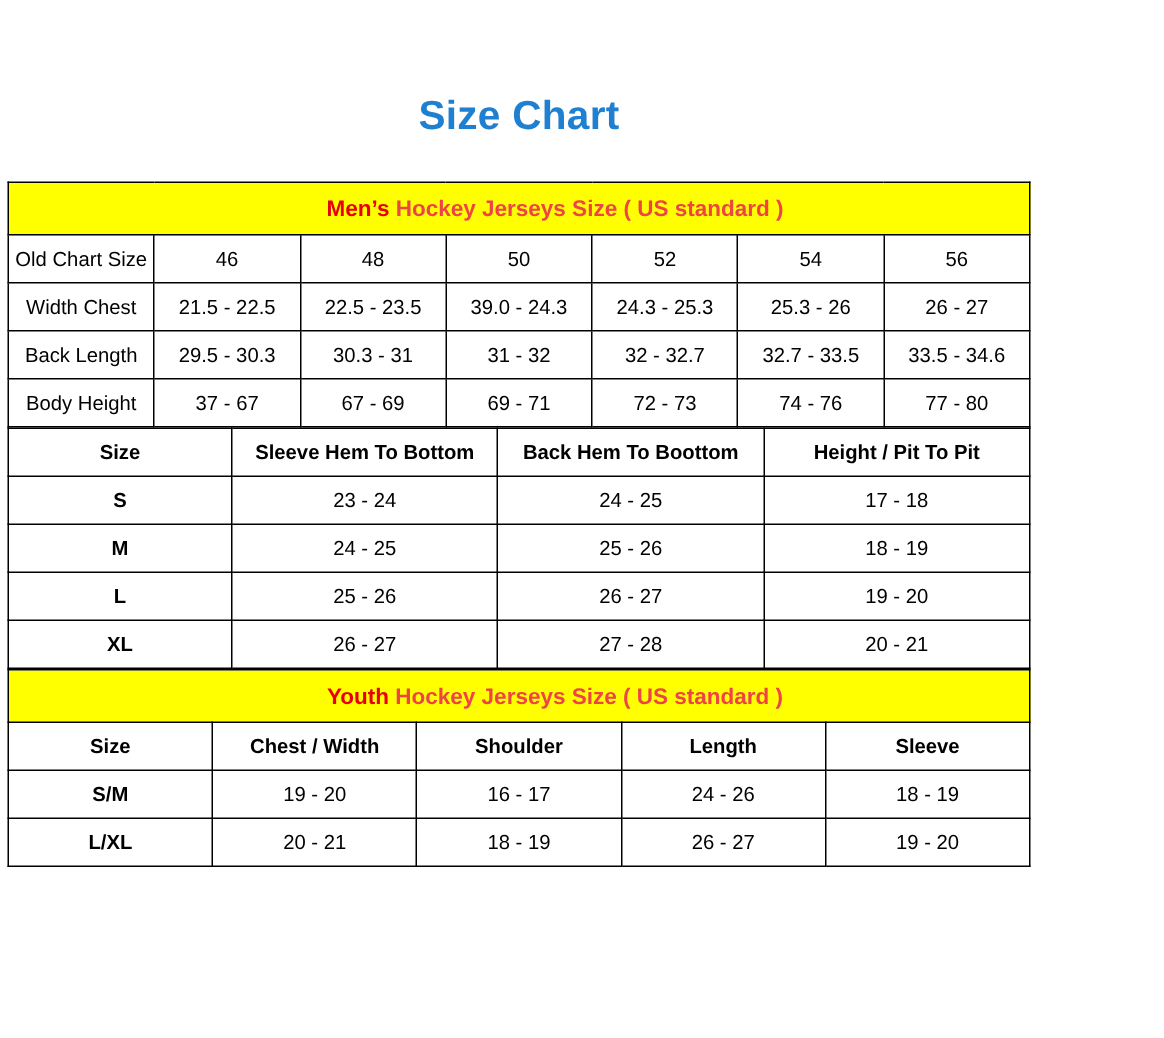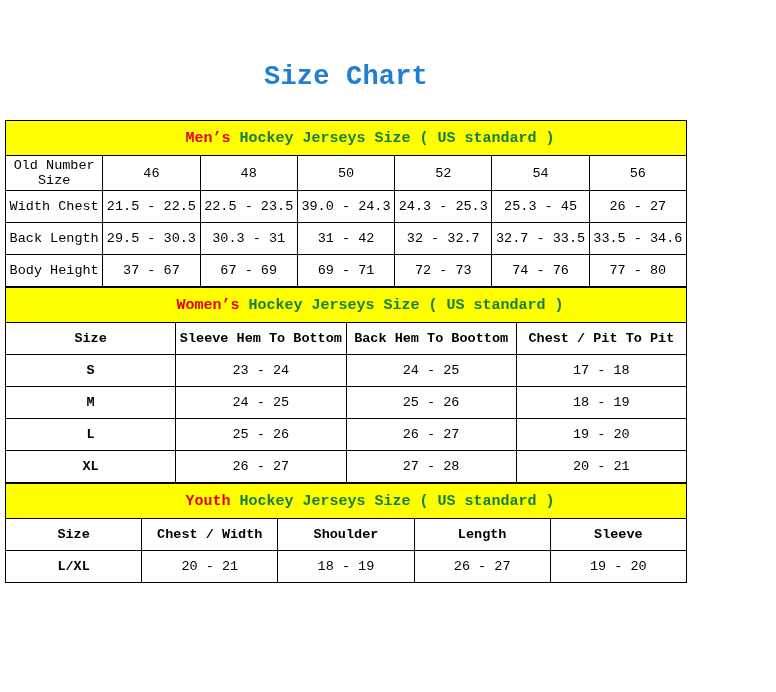--- a/index.html
+++ b/index.html
@@ -11,21 +11,20 @@
     height: 692px;
     background: #ffffff;
     font-family: "Liberation Sans", sans-serif;
     color: #000000;
   }
   .page {
     position: relative;
     width: 692px;
     height: 692px;
     box-sizing: border-box;
-    font-family: Liberation Mono, monospace;
   }
   .title {
     text-align: center;
     color: #1f7fd0;
     font-size: 27px;
     font-weight: bold;
     padding-top: 62px;
     padding-bottom: 0;
     letter-spacing: 0.2px;
   }
@@ -50,21 +49,21 @@
     background: #ffff00;
     font-size: 15px;
     height: 30px;
     font-weight: bold;
   }
   .band .accent {
     color: #e8000d;
     padding-left: 48px;
   }
   .band .rest {
-    color: #15803d;
+    color: #ef4444;
   }
   .hdr {
     font-weight: bold;
   }
   .lbl {
     font-weight: normal;
   }
   .sizecol {
     font-weight: bold;
   }
@@ -77,68 +76,65 @@
   <div class="title">Size Chart</div>
 
   <div class="tables">
 
     <table>
       <tbody>
           <tr>
         <td class="band" colspan="7"><span class="accent">Men’s</span><span class="rest"> Hockey Jerseys Size ( US standard )</span></td>
       </tr>
       <tr>
-        <td class="lbl">Old Number Size</td>
+        <td class="lbl">Old Chart Size</td>
         <td>46</td>
         <td>48</td>
         <td>50</td>
         <td>52</td>
         <td>54</td>
         <td>56</td>
       </tr>
       <tr>
         <td class="lbl">Width Chest</td>
         <td>21.5 - 22.5</td>
         <td>22.5 - 23.5</td>
         <td>39.0 - 24.3</td>
         <td>24.3 - 25.3</td>
-        <td>25.3 - 45</td>
+        <td>25.3 - 26</td>
         <td>26 - 27</td>
       </tr>
       <tr>
         <td class="lbl">Back Length</td>
         <td>29.5 - 30.3</td>
         <td>30.3 - 31</td>
-        <td>31 - 42</td>
+        <td>31 - 32</td>
         <td>32 - 32.7</td>
         <td>32.7 - 33.5</td>
         <td>33.5 - 34.6</td>
       </tr>
       <tr>
         <td class="lbl">Body Height</td>
         <td>37 - 67</td>
         <td>67 - 69</td>
         <td>69 - 71</td>
         <td>72 - 73</td>
         <td>74 - 76</td>
         <td>77 - 80</td>
       </tr>
     </tbody>
       </table>
 
     <table>
       <tbody>
-          <tr>
-        <td class="band" colspan="4"><span class="accent">Women’s</span><span class="rest"> Hockey Jerseys Size ( US standard )</span></td>
-      </tr>
       <tr>
         <td class="hdr" style="width:144px">Size</td>
         <td class="hdr">Sleeve Hem To Bottom</td>
         <td class="hdr">Back Hem To Boottom</td>
-        <td class="hdr">Chest / Pit To Pit</td>
+        <td class="hdr">Height / Pit To Pit</td>
       </tr>
       <tr>
         <td class="sizecol">S</td>
         <td>23 - 24</td>
         <td>24 - 25</td>
         <td>17 - 18</td>
       </tr>
       <tr>
         <td class="sizecol">M</td>
         <td>24 - 25</td>
@@ -166,20 +162,27 @@
         <td class="band" colspan="5"><span class="accent">Youth</span><span class="rest"> Hockey Jerseys Size ( US standard )</span></td>
       </tr>
       <tr>
         <td class="hdr" style="width:144px">Size</td>
         <td class="hdr">Chest / Width</td>
         <td class="hdr">Shoulder</td>
         <td class="hdr">Length</td>
         <td class="hdr">Sleeve</td>
       </tr>
       <tr>
+        <td class="sizecol">S/M</td>
+        <td>19 - 20</td>
+        <td>16 - 17</td>
+        <td>24 - 26</td>
+        <td>18 - 19</td>
+      </tr>
+      <tr>
         <td class="sizecol">L/XL</td>
         <td>20 - 21</td>
         <td>18 - 19</td>
         <td>26 - 27</td>
         <td>19 - 20</td>
       </tr>
     </tbody>
       </table>
 
   </div>

